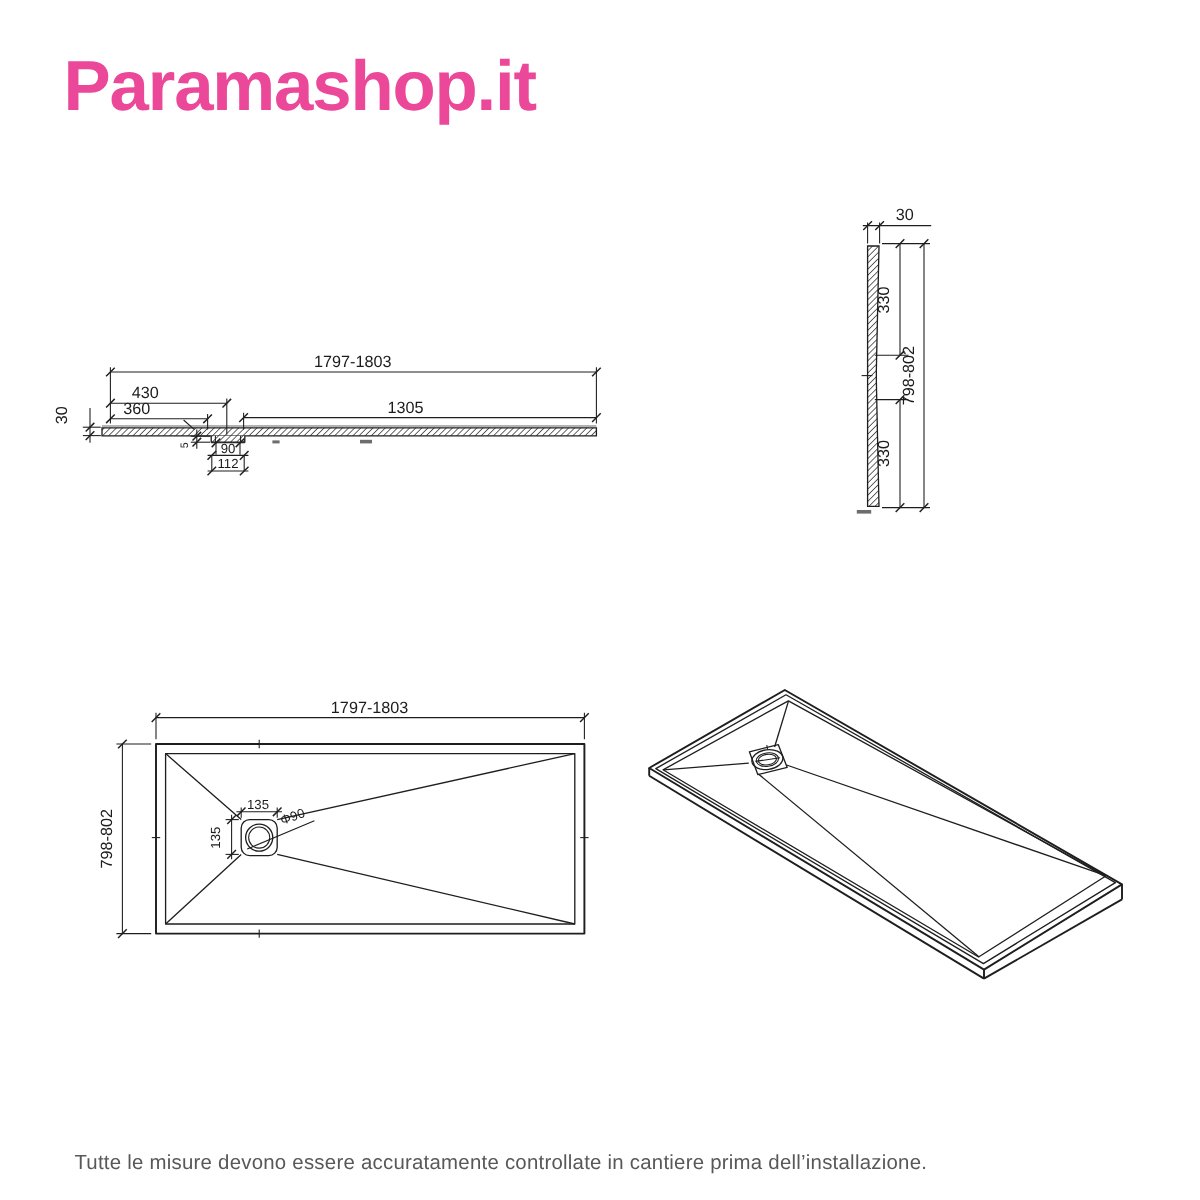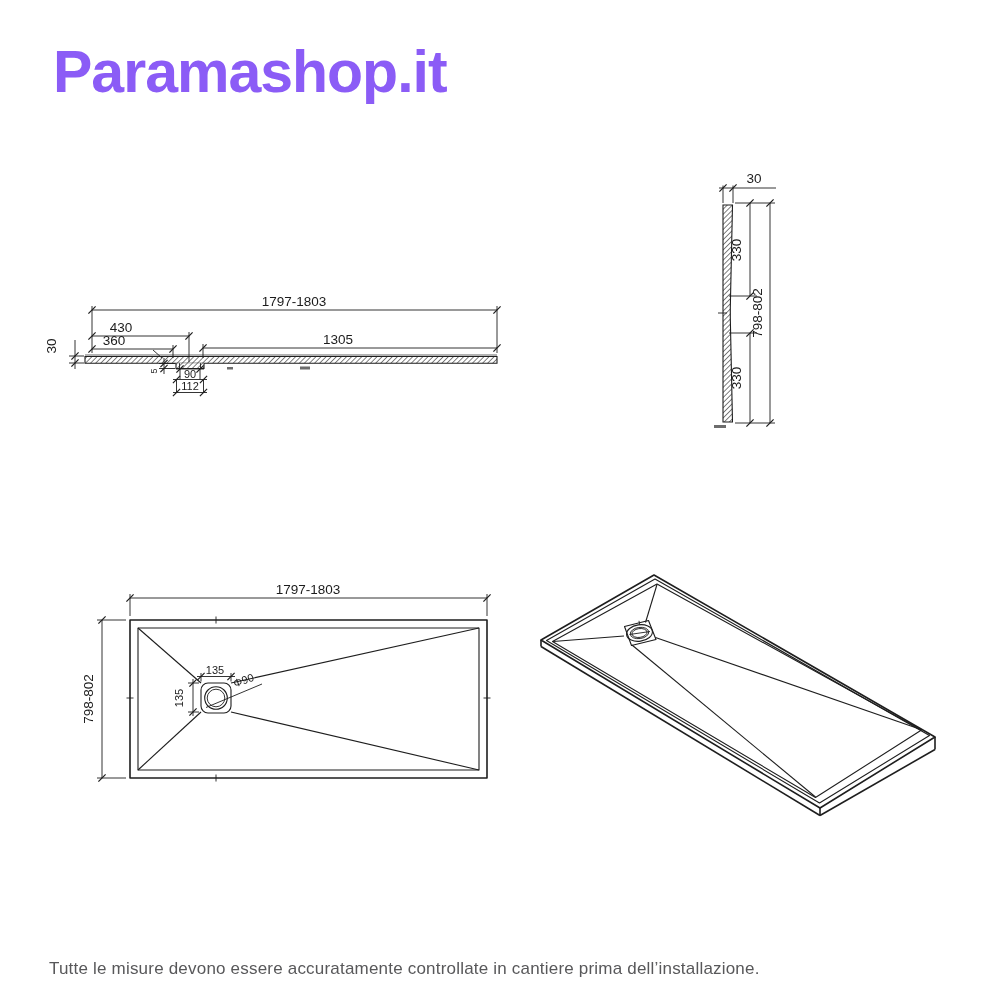--- a/index.html
+++ b/index.html
@@ -3,24 +3,24 @@
 <meta charset="utf-8">
 <style>
   html,body{margin:0;padding:0;}
   body{
     width:1000px;height:1000px;position:relative;background:#ffffff;
     font-family:"Liberation Sans", sans-serif;overflow:hidden;
   }
   .logo{
     position:absolute;left:53px;top:38px;
     font-size:59px;font-weight:bold;letter-spacing:-1px;
-    color:#8b5cf6;
+    color:#ec4899;
   }
   .footer-note{
-    position:absolute;left:49px;top:959px;
+    position:absolute;left:62px;top:959px;
     font-size:17px;color:#58585a;letter-spacing:0.2px;
   }
   svg{position:absolute;left:0;top:0;}
   .ol{stroke:#1e1e1e;stroke-width:1.6;fill:none;stroke-linejoin:round;}
   .ml{stroke:#1e1e1e;stroke-width:1.1;fill:none;stroke-linejoin:round;}
   .dl{stroke:#1e1e1e;stroke-width:0.9;fill:none;}
   .gl{stroke:#9a9a9a;stroke-width:1.4;fill:none;}
   .hatched{fill:url(#hatch);stroke:#1e1e1e;stroke-width:1.1;}
   text{fill:#1c1c1c;font-family:"Liberation Sans", sans-serif;}
   .t13{font-size:13.5px;text-anchor:middle;}

